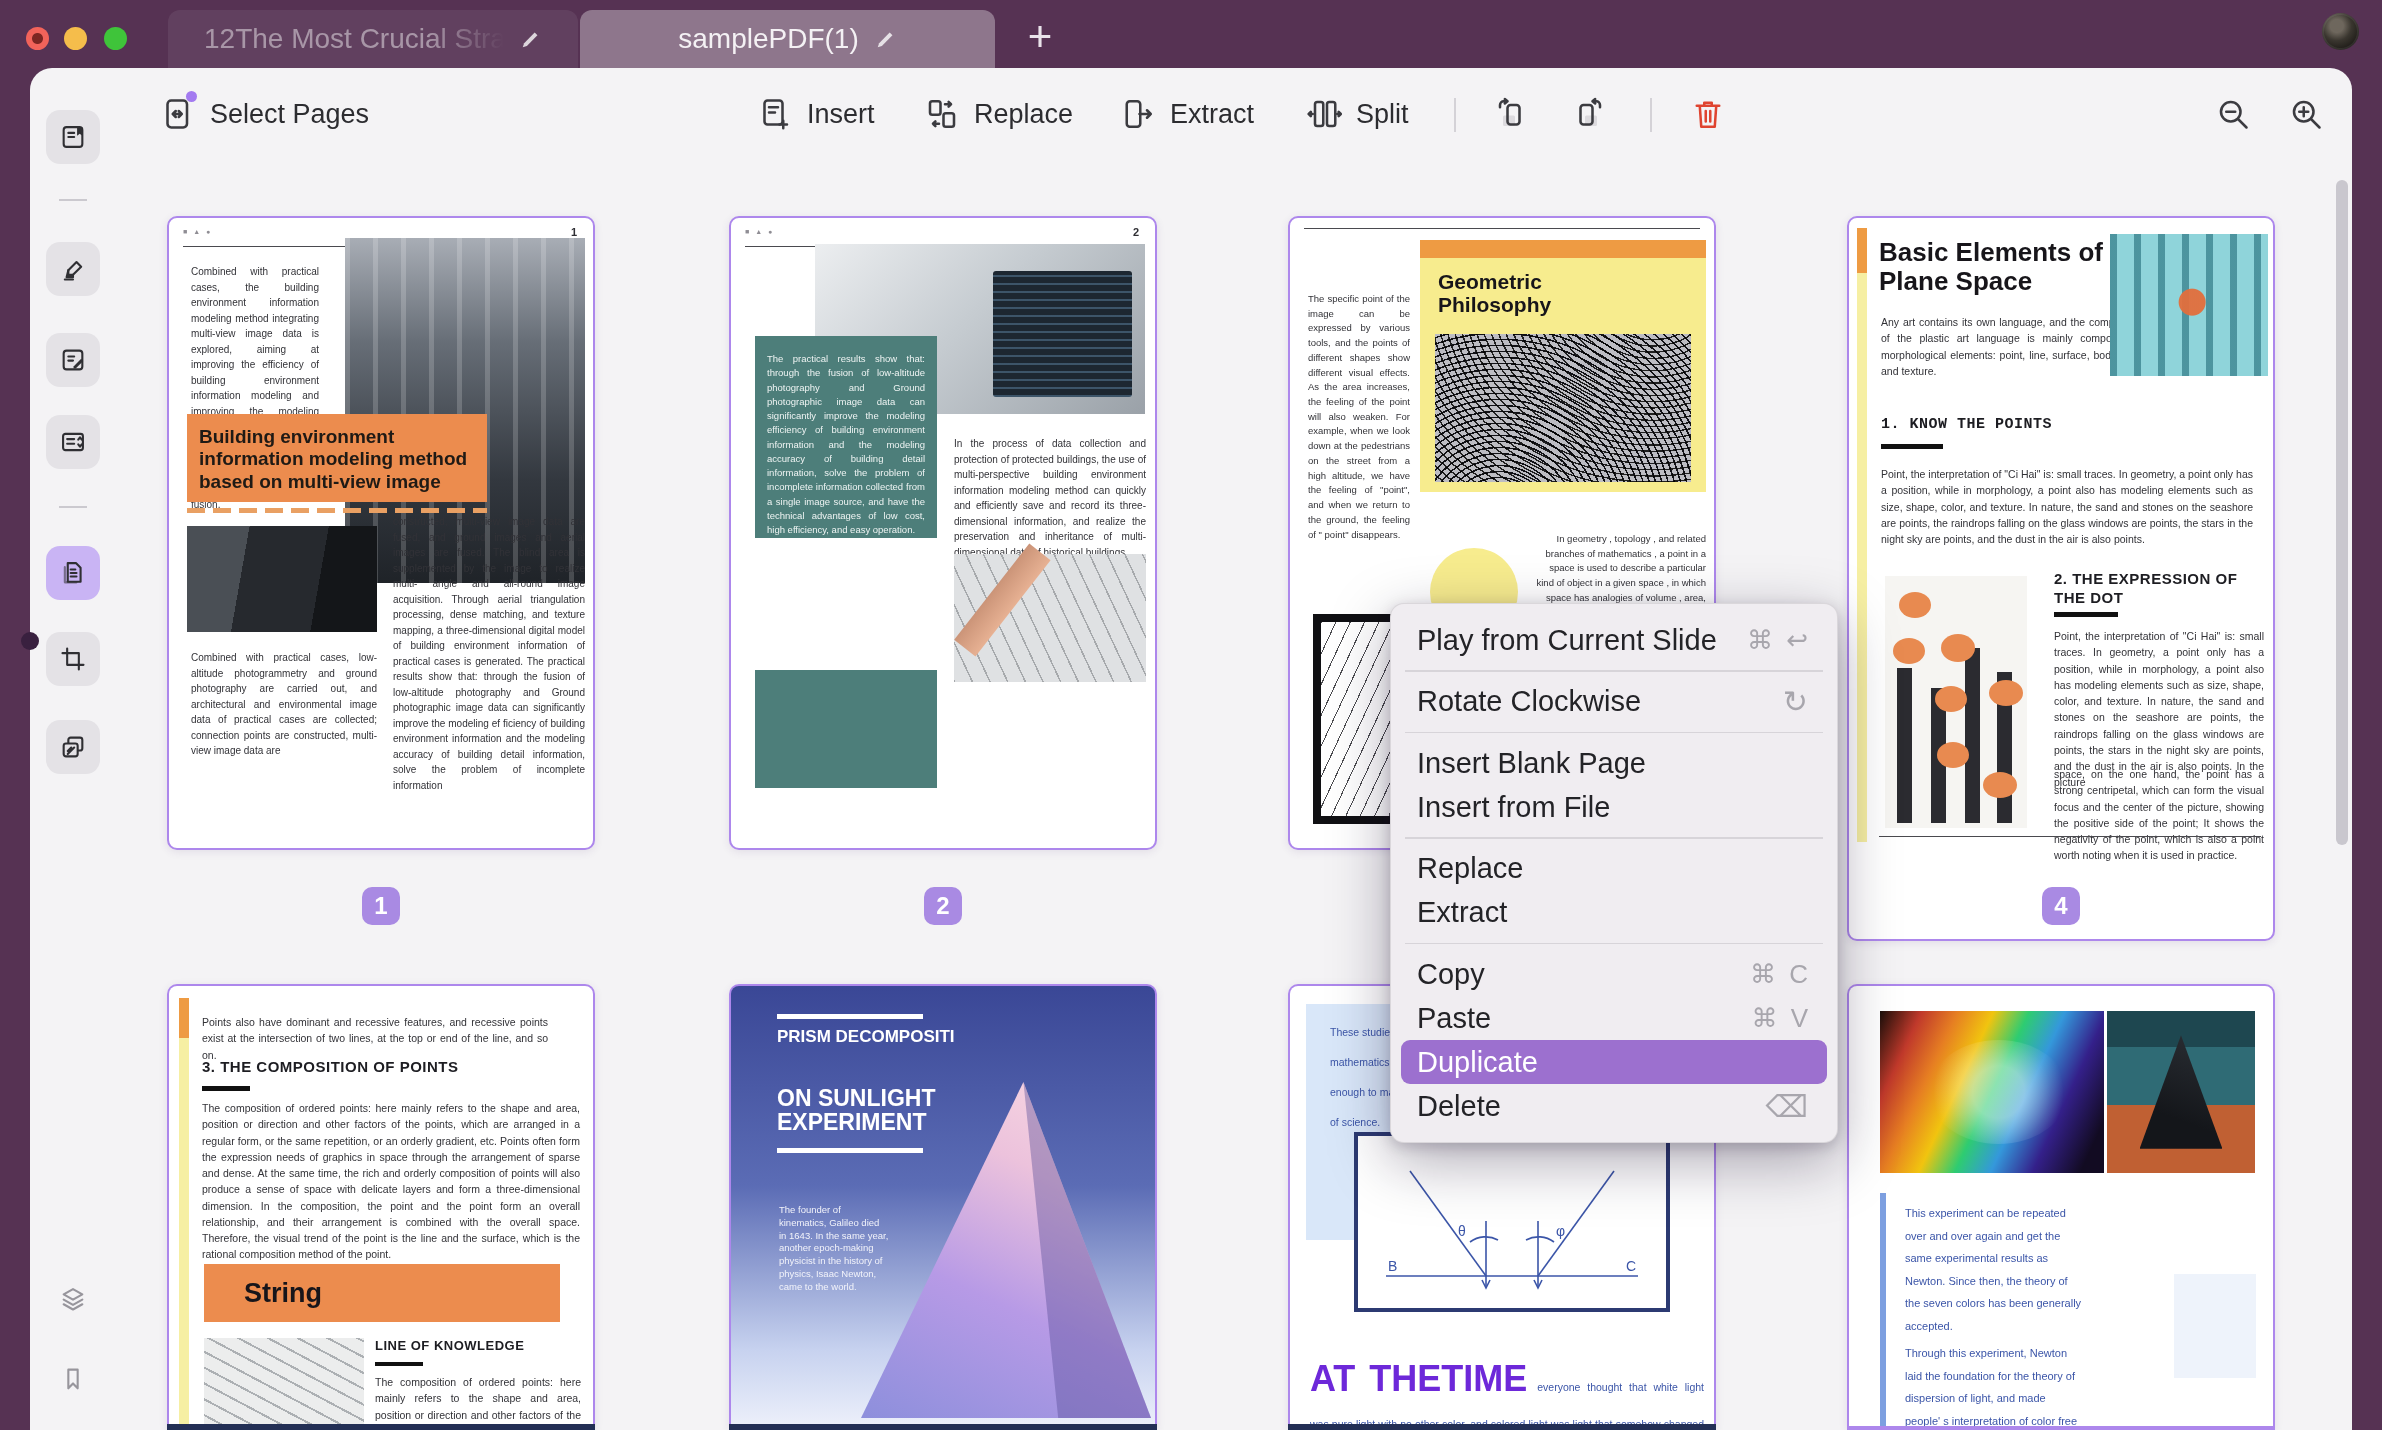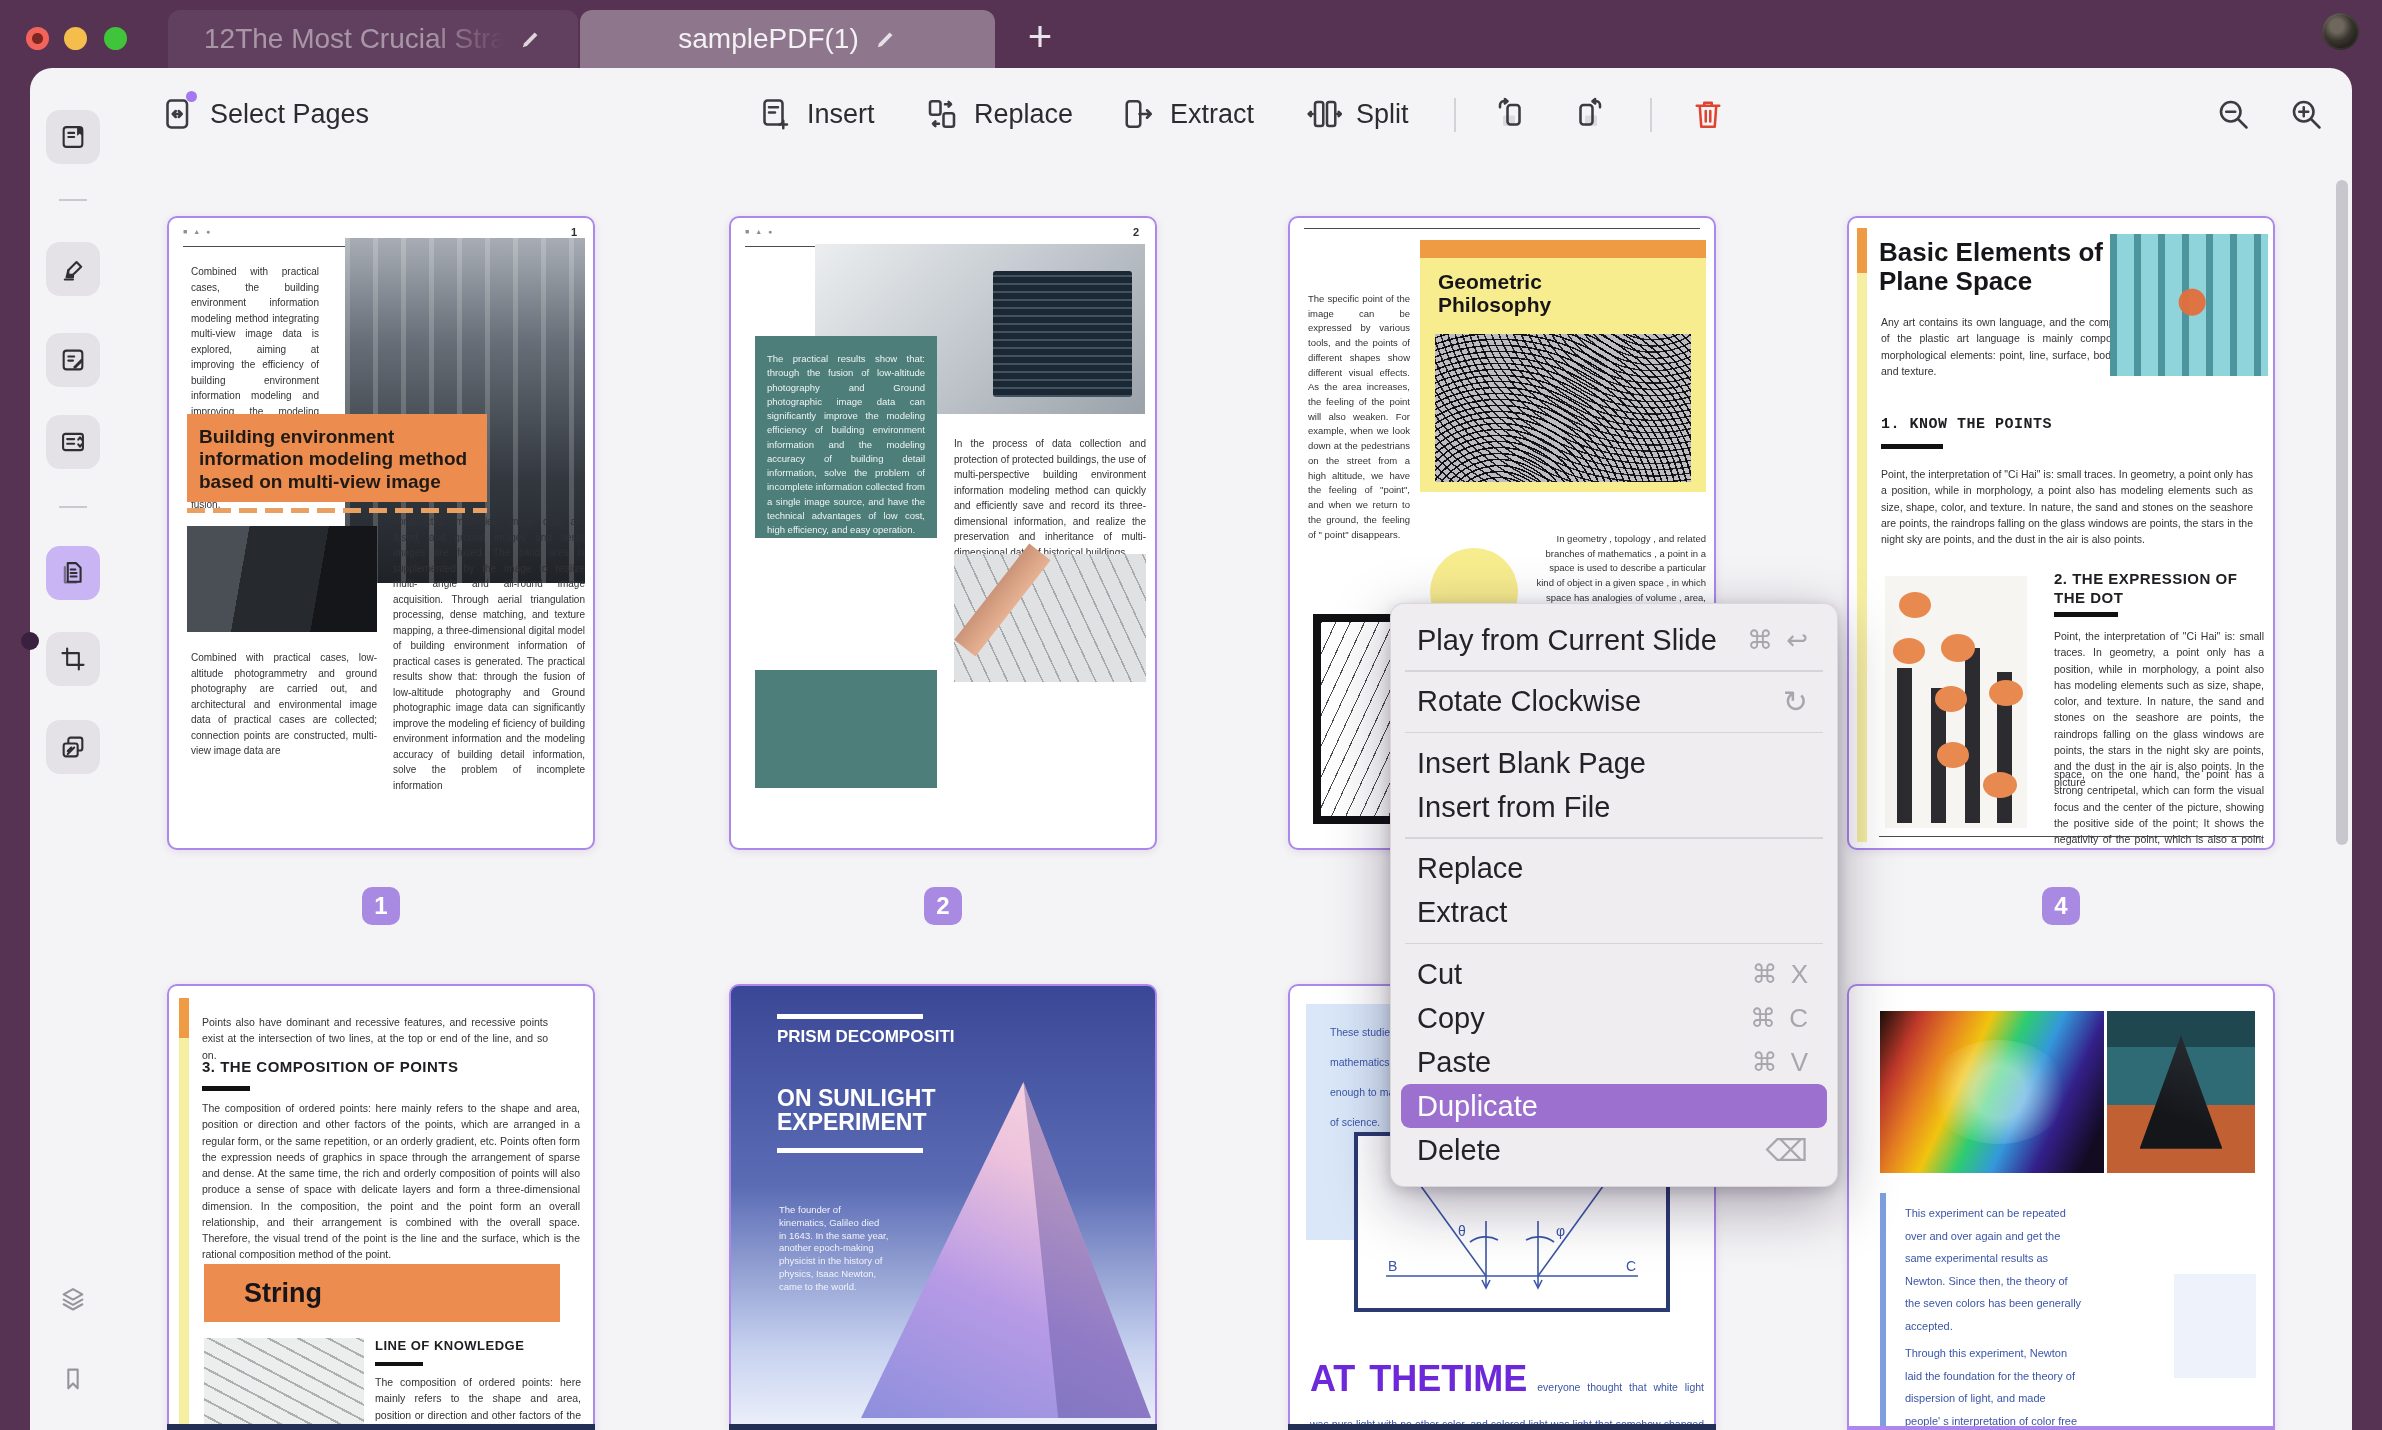--- a/index.html
+++ b/index.html
@@ -274,21 +274,21 @@
         <div style="position:absolute; left:0; top:0; width:100%; height:18px; background:#ee9b43;"></div>
         <div style="position:absolute; left:18px; top:30px; width:200px; font-size:21px; font-weight:bold; color:#17151a; line-height:1.1;">Geometric Philosophy</div>
         <div style="position:absolute; left:15px; top:94px; width:256px; height:148px;
              background:repeating-radial-gradient(ellipse at 25% 130%, #15151a 0 1.5px, #e8e8ea 1.5px 6px), repeating-radial-gradient(ellipse at 85% -30%, #222 0 1.5px, #cfcfd4 1.5px 7px); background-blend-mode:multiply;"></div>
       </div>
       <div class="txt" style="left:244px; top:314px; width:172px; font-size:9.5px; text-align:right;">In geometry , topology , and related branches of mathematics , a point in a space is used to describe a particular kind of object in a given space , in which space has analogies of volume , area, length, or other higher-dimensional</div>
       <div style="position:absolute; left:140px; top:330px; width:88px; height:88px; border-radius:50%; background:#f7ec8e;"></div>
       <div style="position:absolute; left:23px; top:396px; width:160px; height:210px; border:8px solid #101013; background:#fff repeating-linear-gradient(115deg,rgba(30,30,35,0.8) 0 1px,transparent 1px 13px);"></div>
     </div>
 
-    <div class="thumb" style="left:1817px; top:148px; height:634px;">
+    <div class="thumb" style="left:1817px; top:148px; height:725px;">
       <div style="position:absolute; left:8px; top:10px; width:10px; height:614px; background:linear-gradient(180deg,#ee9b43 0 45px,#f6efa3 45px);"></div>
       <div style="position:absolute; left:30px; top:20px; width:235px; font-size:26px; font-weight:bold; color:#17151a; line-height:1.12;">Basic Elements of Plane Space</div>
       <div class="txt" style="left:32px; top:96px; width:264px; font-size:10.5px;">Any art contains its own language, and the composition of the plastic art language is mainly composed of morphological elements: point, line, surface, body, color and texture.</div>
       <div class="photo" style="left:261px; top:16px; width:158px; height:142px;
            background:radial-gradient(circle at 52% 48%, rgba(226,110,60,0.95) 0 13px, transparent 14px), repeating-linear-gradient(90deg, rgba(22,96,110,0.55) 0 7px, transparent 7px 24px), #8fd4da;"></div>
       <div class="h-sm" style="left:32px; top:198px;font-family:Liberation Mono, monospace;">1. KNOW THE POINTS</div>
       <div class="bar-b" style="left:32px; top:226px; width:62px;"></div>
       <div class="txt" style="left:32px; top:248px; width:372px; font-size:10.5px;">Point, the interpretation of "Ci Hai" is: small traces. In geometry, a point only has a position, while in morphology, a point also has modeling elements such as size, shape, color, and texture. In nature, the sand and stones on the seashore are points, the raindrops falling on the glass windows are points, the stars in the night sky are points, and the dust in the air is also points.</div>
       <div style="position:absolute; left:36px; top:358px; width:142px; height:252px; background:#f6f5f2;">
         <div style="position:absolute;left:12px;top:92px;width:15px;height:155px;background:#2b2b30;"></div>
@@ -417,24 +417,20 @@
     <div class="mi">
       <span>Replace</span>
       <span class="sc"></span>
     </div>
     <div class="mi">
       <span>Extract</span>
       <span class="sc"></span>
     </div>
     <div class="mdiv"></div>
     <div class="mi">
-      <span>Cut</span>
-      <span class="sc">⌘ X</span>
-    </div>
-    <div class="mi">
       <span>Copy</span>
       <span class="sc">⌘ C</span>
     </div>
     <div class="mi">
       <span>Paste</span>
       <span class="sc">⌘ V</span>
     </div>
     <div class="mi hl">
       <span>Duplicate</span>
       <span class="sc"></span>

